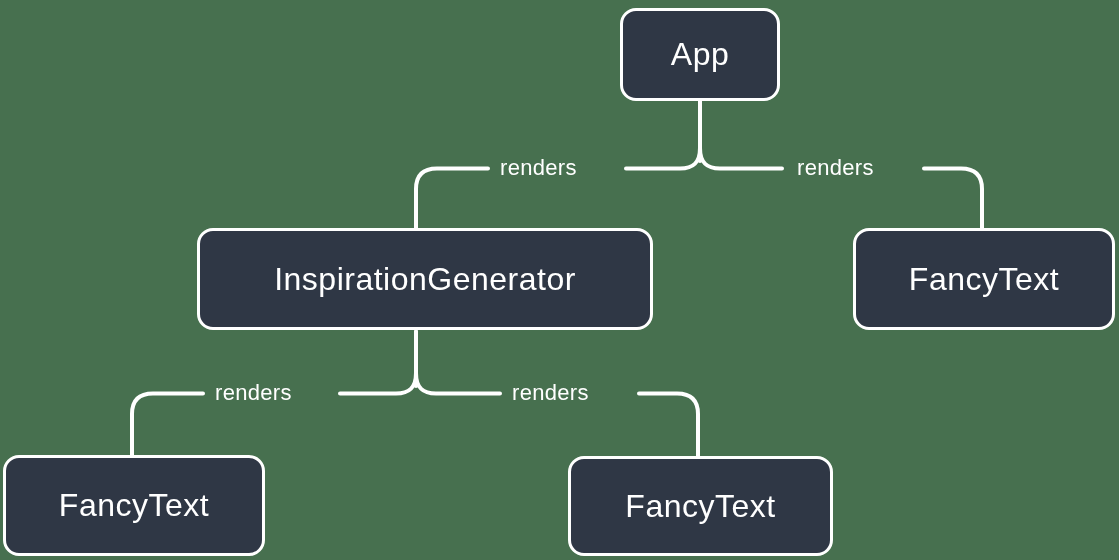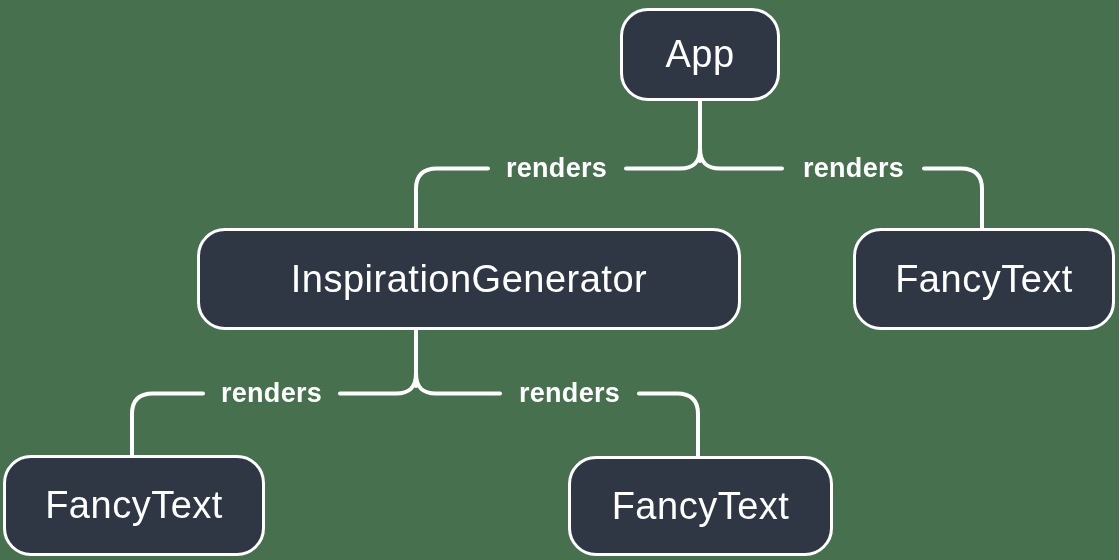--- a/index.html
+++ b/index.html
@@ -32,40 +32,40 @@
     stroke-linecap: round;
   }
   .node {
     position: absolute;
     box-sizing: border-box;
     display: flex;
     align-items: center;
     justify-content: center;
     background: var(--node-fill, #2F3745);
     border: 3.5px solid var(--line-color, #FFFFFF);
-    border-radius: 28px;
+    border-radius: 16px;
     color: var(--text-color, #FFFFFF);
-    font-size: 38px;
+    font-size: 32px;
     font-weight: 400;
     letter-spacing: 0.5px;
     white-space: nowrap;
   }
   .node-app               { left: 620px; top: 8px;   width: 160px; height: 93px;  }
-  .node-inspiration-gen   { left: 197px; top: 228px; width: 544px; height: 102px; text-align: right; }
+  .node-inspiration-gen   { left: 197px; top: 228px; width: 456px; height: 102px; text-align: right; }
   .node-fancy-text-right  { left: 853px; top: 228px; width: 262px; height: 102px; }
   .node-fancy-text-left   { left: 3px;   top: 455px; width: 262px; height: 101px; }
   .node-copyright         { left: 568px; top: 456px; width: 265px; height: 100px; }
   .edge-label {
     position: absolute;
     height: 32px;
     line-height: 32px;
-    text-align: center;
+    text-align: left;
     color: var(--text-color, #FFFFFF);
-    font-size: 27px;
-    font-weight: 700;
+    font-size: 22px;
+    font-weight: 400;
     letter-spacing: 0.3px;
     white-space: nowrap;
   }
   .edge-label-top-left     { left: 500px; top: 152px; width: 113px; }
   .edge-label-top-right    { left: 797px; top: 152px; width: 113px; }
   .edge-label-bottom-left  { left: 215px; top: 377px; width: 113px; }
   .edge-label-bottom-right { left: 512px; top: 377px; width: 115px; }
 </style>
 </head>
 <body>

